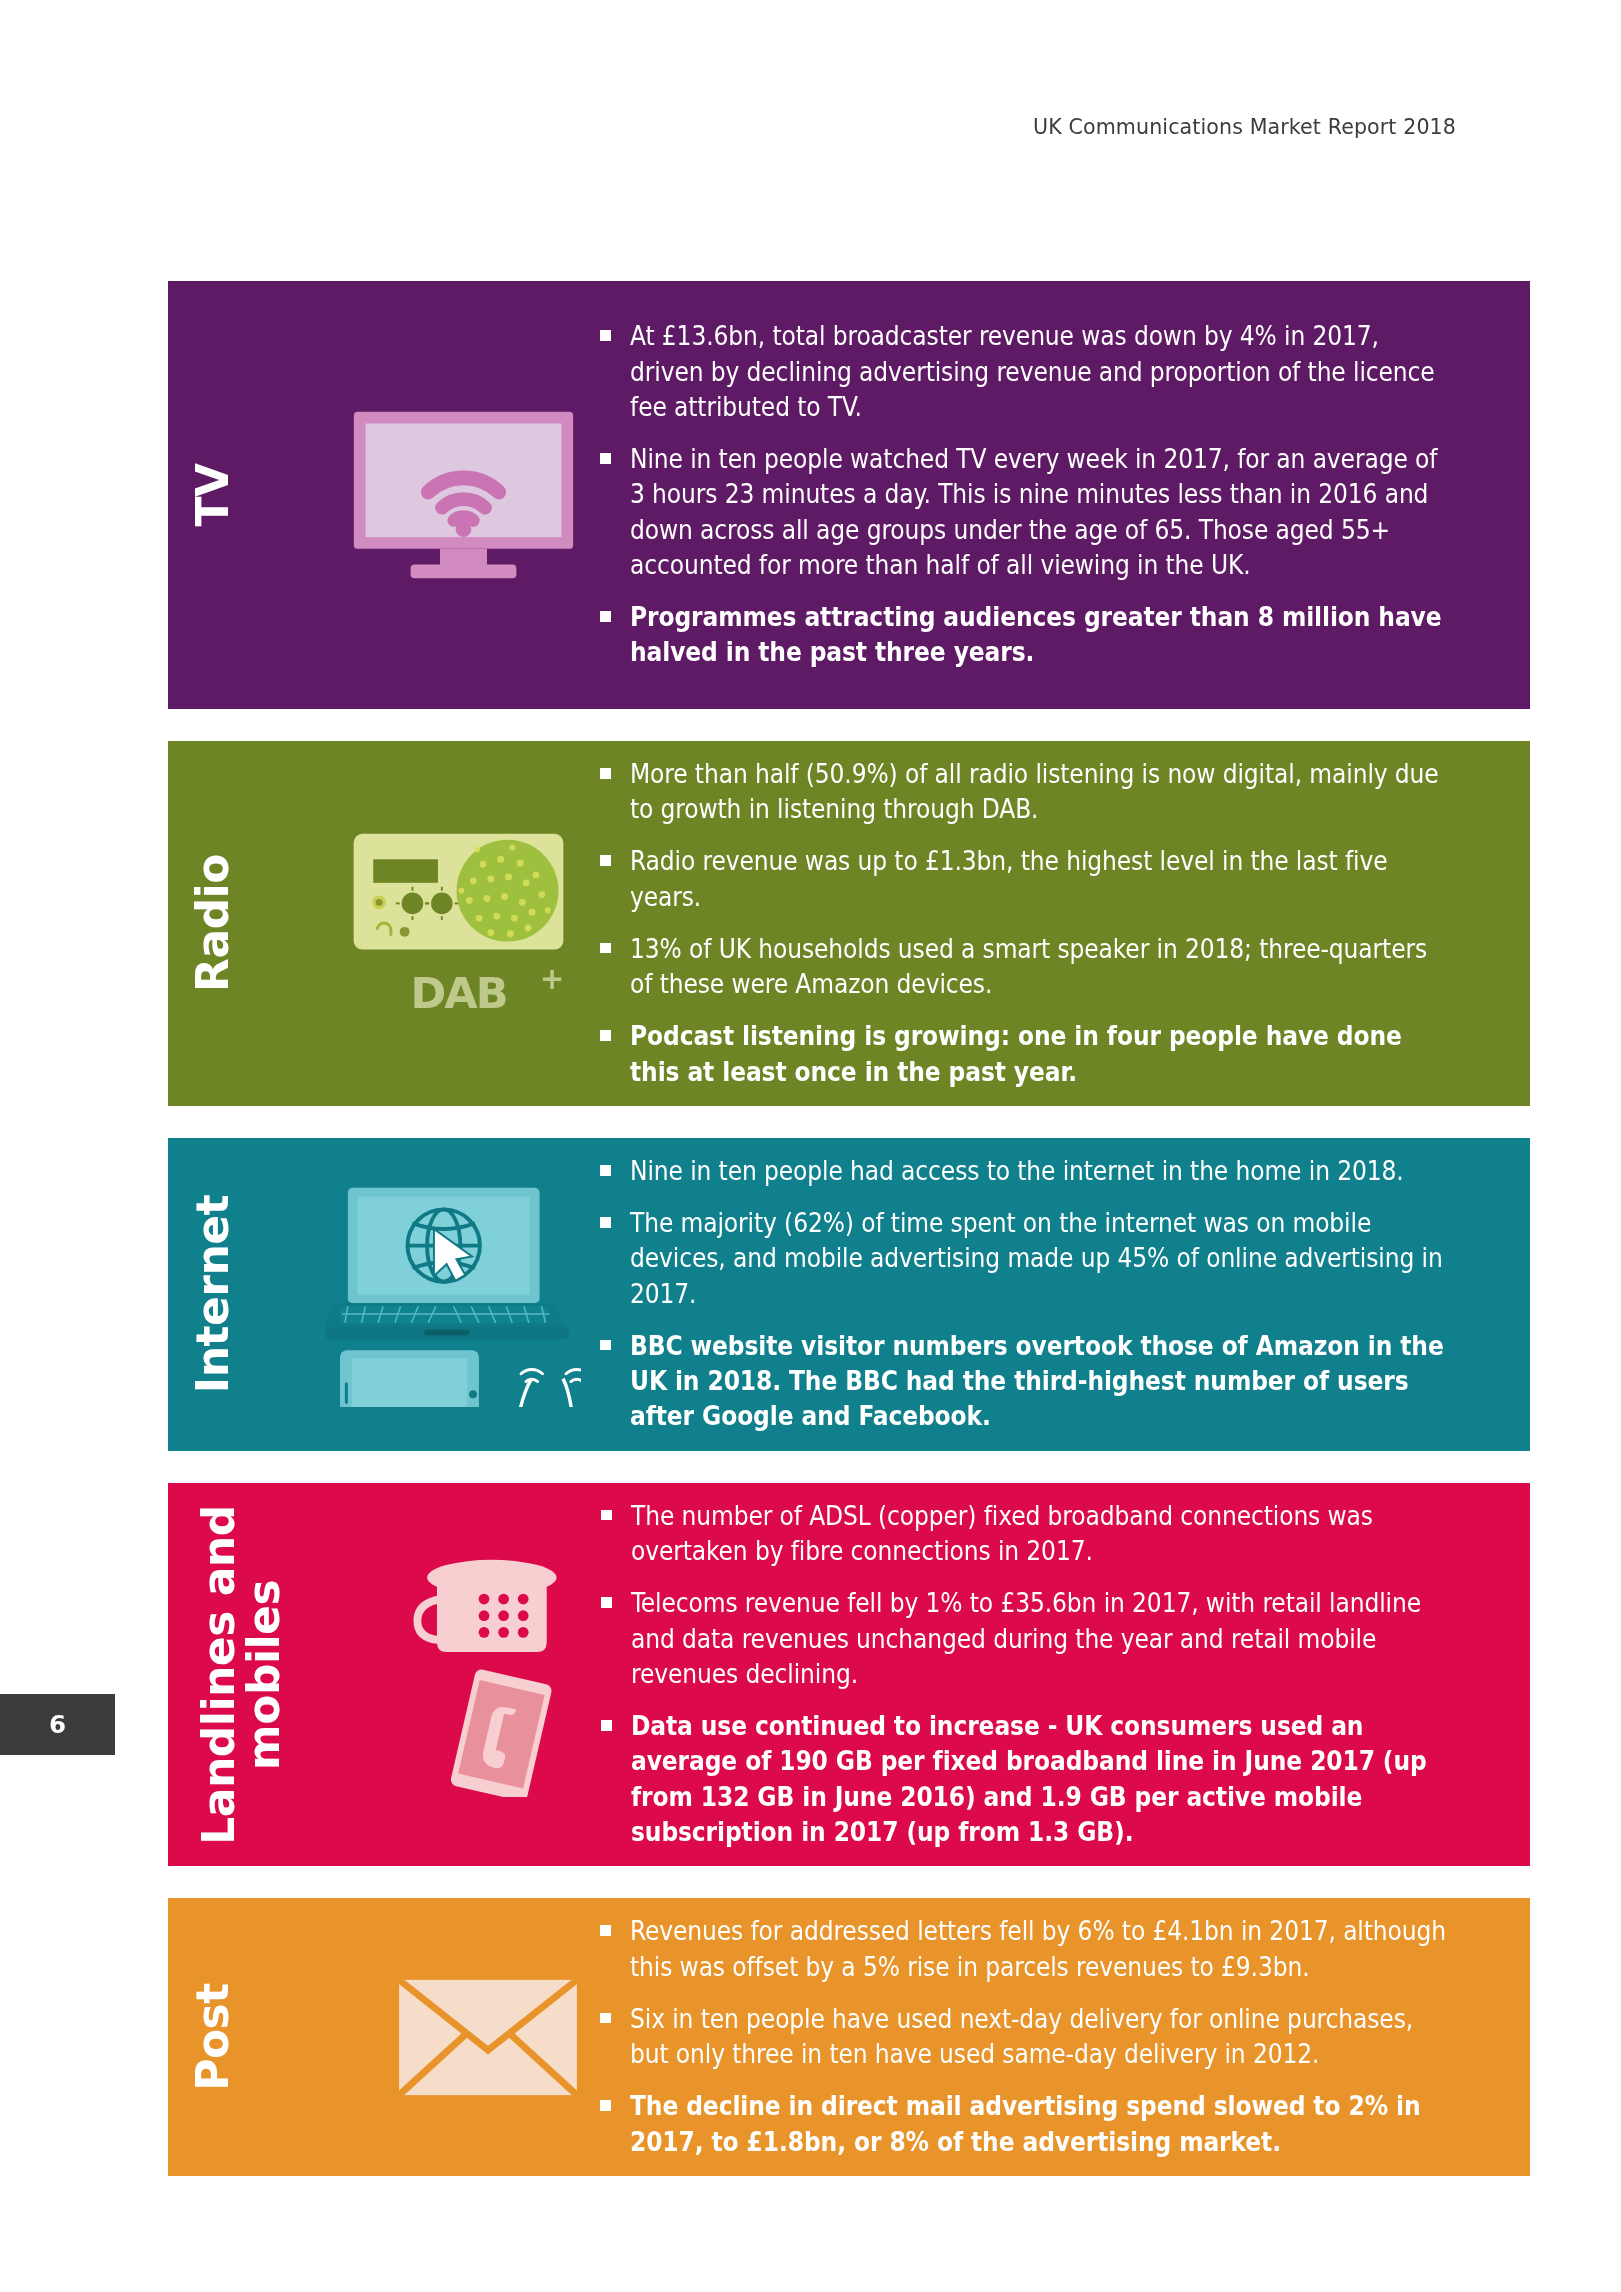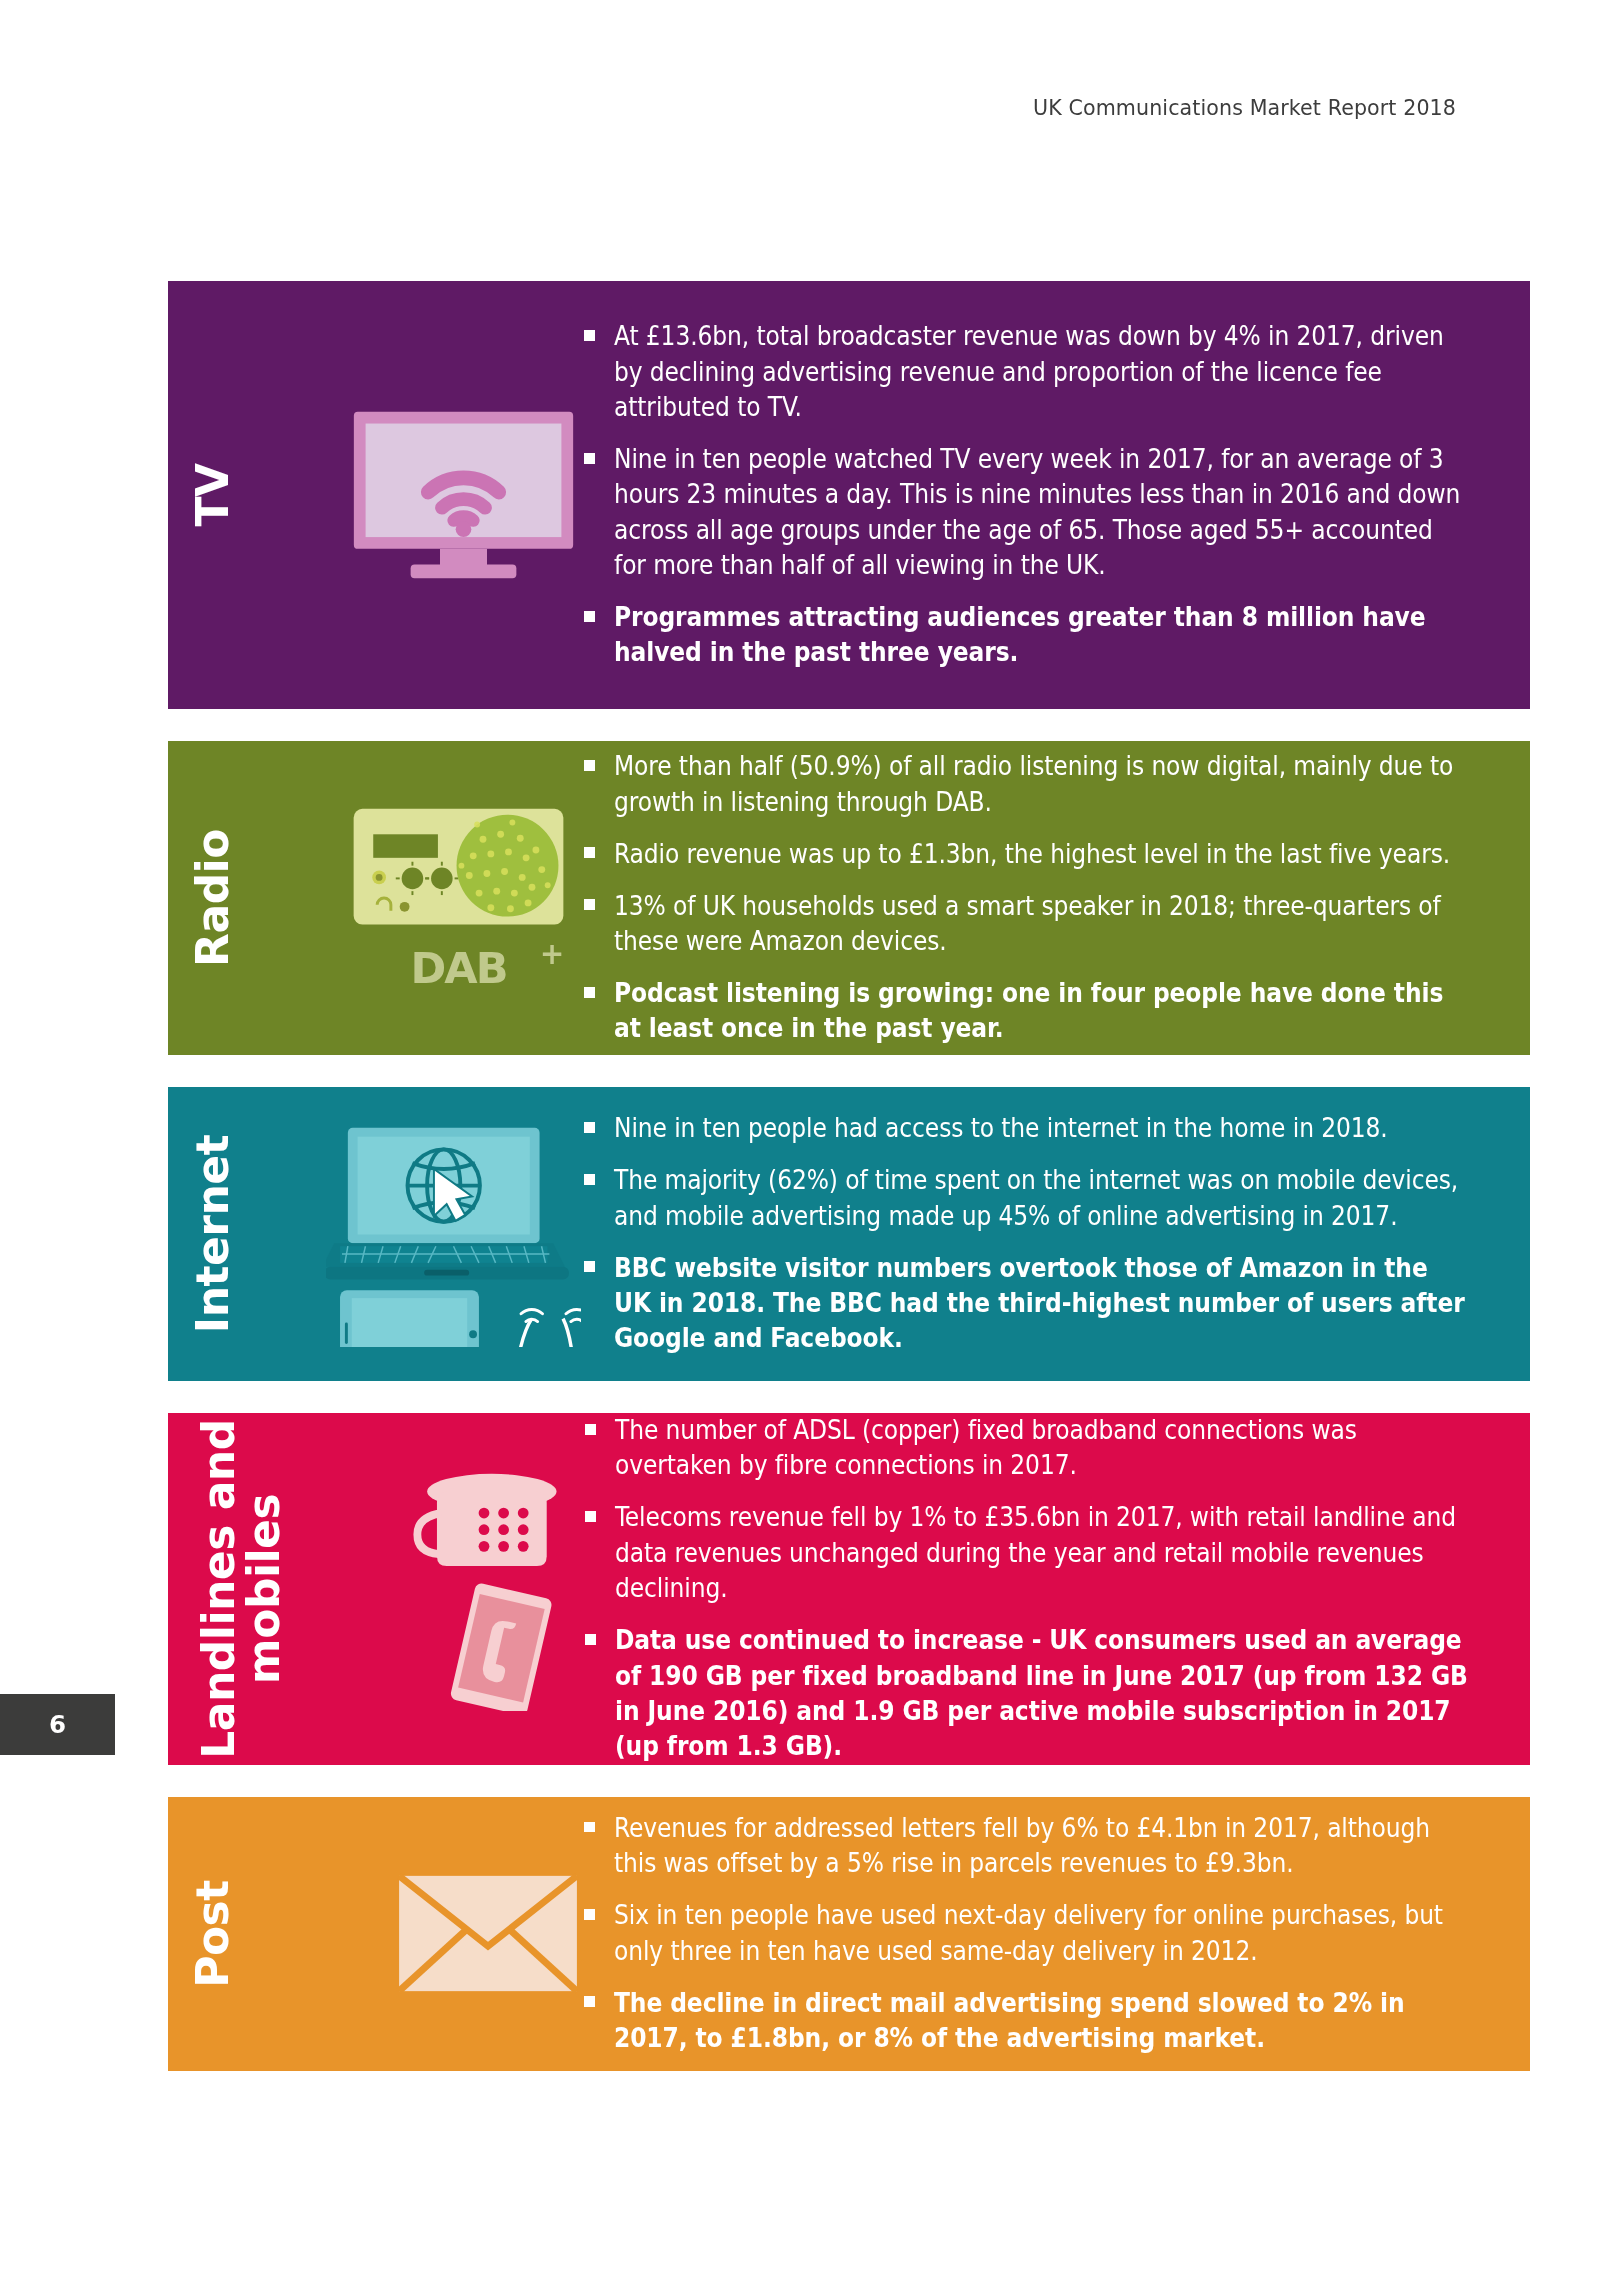--- a/index.html
+++ b/index.html
@@ -15,21 +15,21 @@
     position: relative;
     width: 1621px;
     height: 2293px;
     background: #ffffff;
     overflow: hidden;
   }
 
   
   .report-header {
     position: absolute;
-    top: 96px;
+    top: 115px;
     right: 165px;
     font-size: 20.6px;
     letter-spacing: 0.1px;
     color: #3d3d3d;
     font-family: "DejaVu Sans", sans-serif;
     font-weight: 400;
     white-space: nowrap;
   }
 
   
@@ -95,21 +95,21 @@
   }
   .panel-body {
     flex: 1 1 auto;
     padding: 0 59px 0 0;
     display: flex;
     flex-direction: column;
     justify-content: center;
   }
   ul.bullets {
     list-style: none;
-    margin: 0;
+    margin: 16px;
     padding: 0;
   }
   ul.bullets li {
     position: relative;
     padding-left: 33px;
     margin-bottom: 16.7px;
     color: #ffffff;
     font-family: "DejaVu Sans Condensed", "Liberation Sans Narrow", "Liberation Sans", sans-serif;
     font-size: 26px;
     line-height: 1.36;

